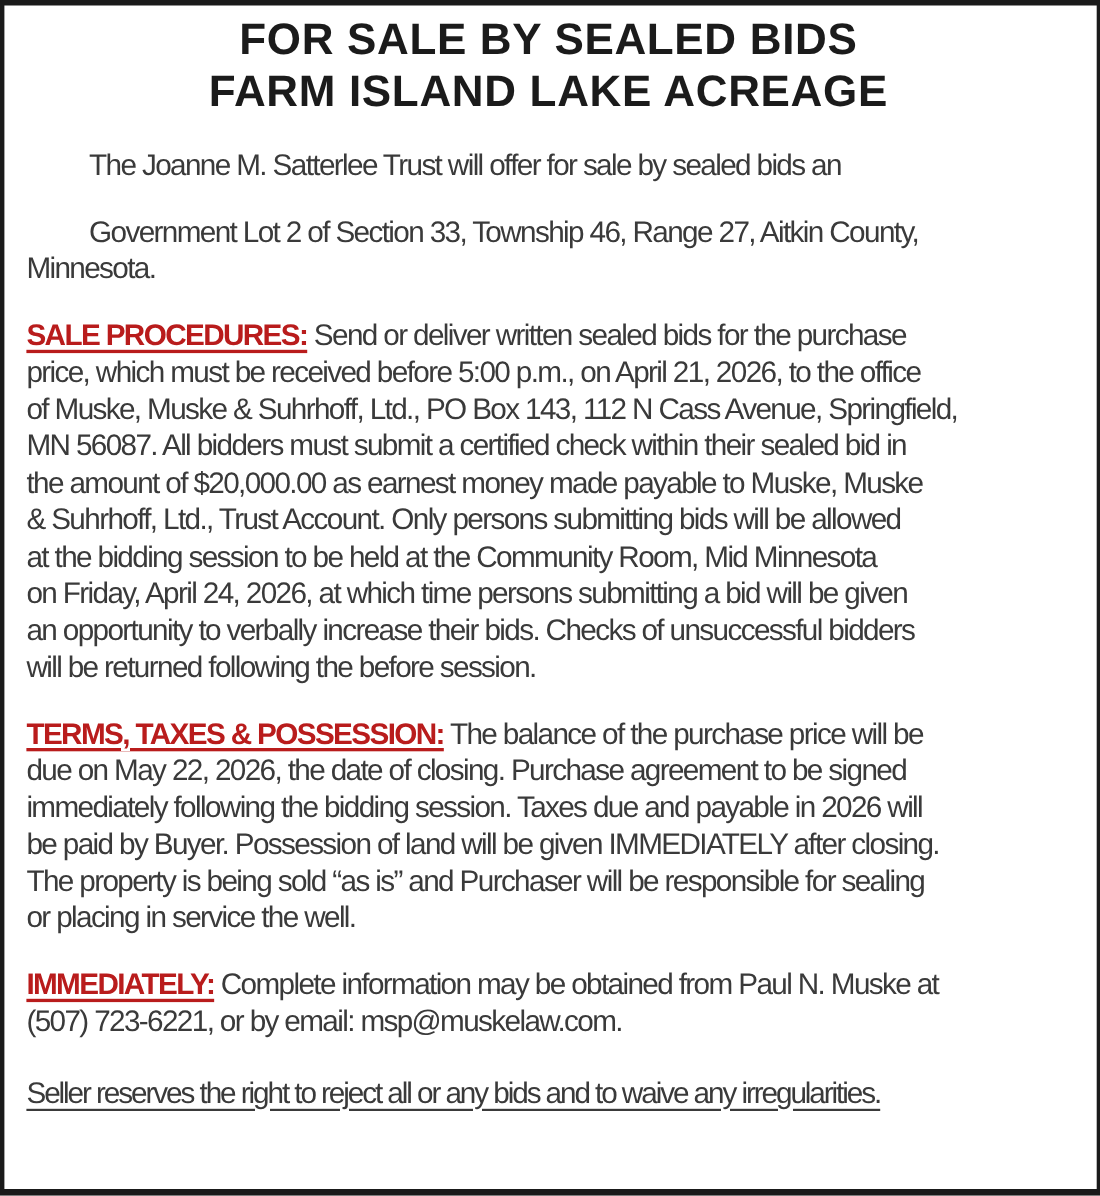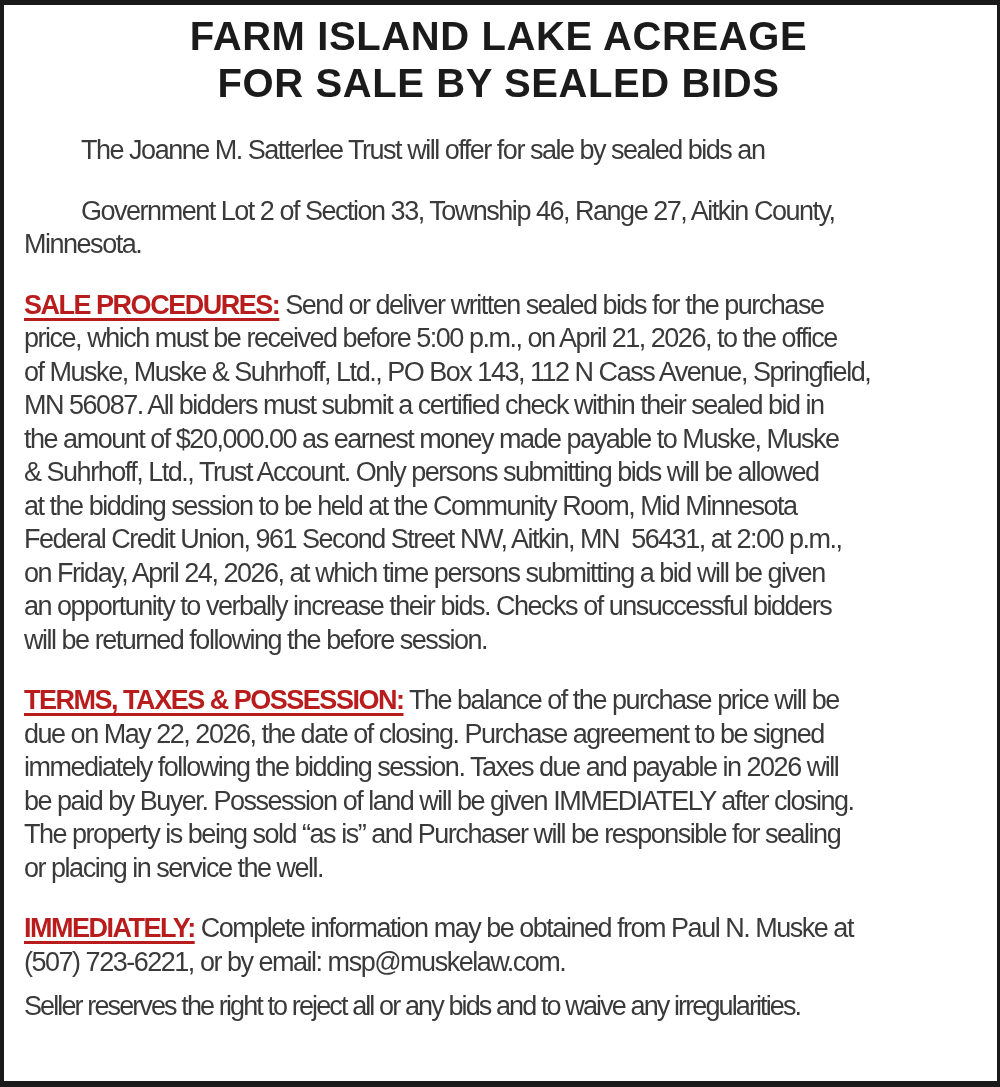--- a/index.html
+++ b/index.html
@@ -31,54 +31,54 @@
   .line { white-space: nowrap; }
   .ind { padding-left: 57px; margin-top: 17px; }
   .hdr {
     font-weight: 700;
     color: #b91c1c;
     text-decoration: underline;
     text-decoration-thickness: 3px;
     text-underline-offset: 4px;
   }
   .disclaimer {
-    margin-top: 11px;
+    margin-top: 32px;
     letter-spacing: -0.07em;
+    text-decoration: underline;
     text-decoration-thickness: 2px;
     text-underline-offset: 5px;
   }
 </style>
 </head>
 <body>
 
 <div class="ad">
 
   <div class="title">
+    <div class="line">FOR SALE BY SEALED BIDS</div>
     <div class="line">FARM ISLAND LAKE ACREAGE</div>
-    <div class="line">FOR SALE BY SEALED BIDS</div>
   </div>
 
   <div class="para">
     <div class="line ind">The Joanne M. Satterlee Trust will offer for sale by sealed bids an</div>
   </div>
 
   <div class="para">
     <div class="line ind">Government Lot 2 of Section 33, Township 46, Range 27, Aitkin County,</div>
     <div class="line">Minnesota.</div>
   </div>
 
   <div class="para">
     <div class="line"><span class="hdr">SALE PROCEDURES:</span><span> Send or deliver written sealed bids for the purchase</span></div>
     <div class="line">price, which must be received before 5:00 p.m., on April 21, 2026, to the office</div>
     <div class="line">of Muske, Muske &amp; Suhrhoff, Ltd., PO Box 143, 112 N Cass Avenue, Springfield,</div>
     <div class="line">MN 56087. All bidders must submit a certified check within their sealed bid in</div>
     <div class="line">the amount of $20,000.00 as earnest money made payable to Muske, Muske</div>
     <div class="line">&amp; Suhrhoff, Ltd., Trust Account. Only persons submitting bids will be allowed</div>
     <div class="line">at the bidding session to be held at the Community Room, Mid Minnesota</div>
-    <div class="line">Federal Credit Union, 961 Second Street NW, Aitkin, MN&nbsp; 56431, at 2:00 p.m.,</div>
     <div class="line">on Friday, April 24, 2026, at which time persons submitting a bid will be given</div>
     <div class="line">an opportunity to verbally increase their bids. Checks of unsuccessful bidders</div>
     <div class="line">will be returned following the before session.</div>
   </div>
 
   <div class="para">
     <div class="line"><span class="hdr">TERMS, TAXES &amp; POSSESSION:</span><span> The balance of the purchase price will be</span></div>
     <div class="line">due on May 22, 2026, the date of closing. Purchase agreement to be signed</div>
     <div class="line">immediately following the bidding session. Taxes due and payable in 2026 will</div>
     <div class="line">be paid by Buyer. Possession of land will be given IMMEDIATELY after closing.</div>

